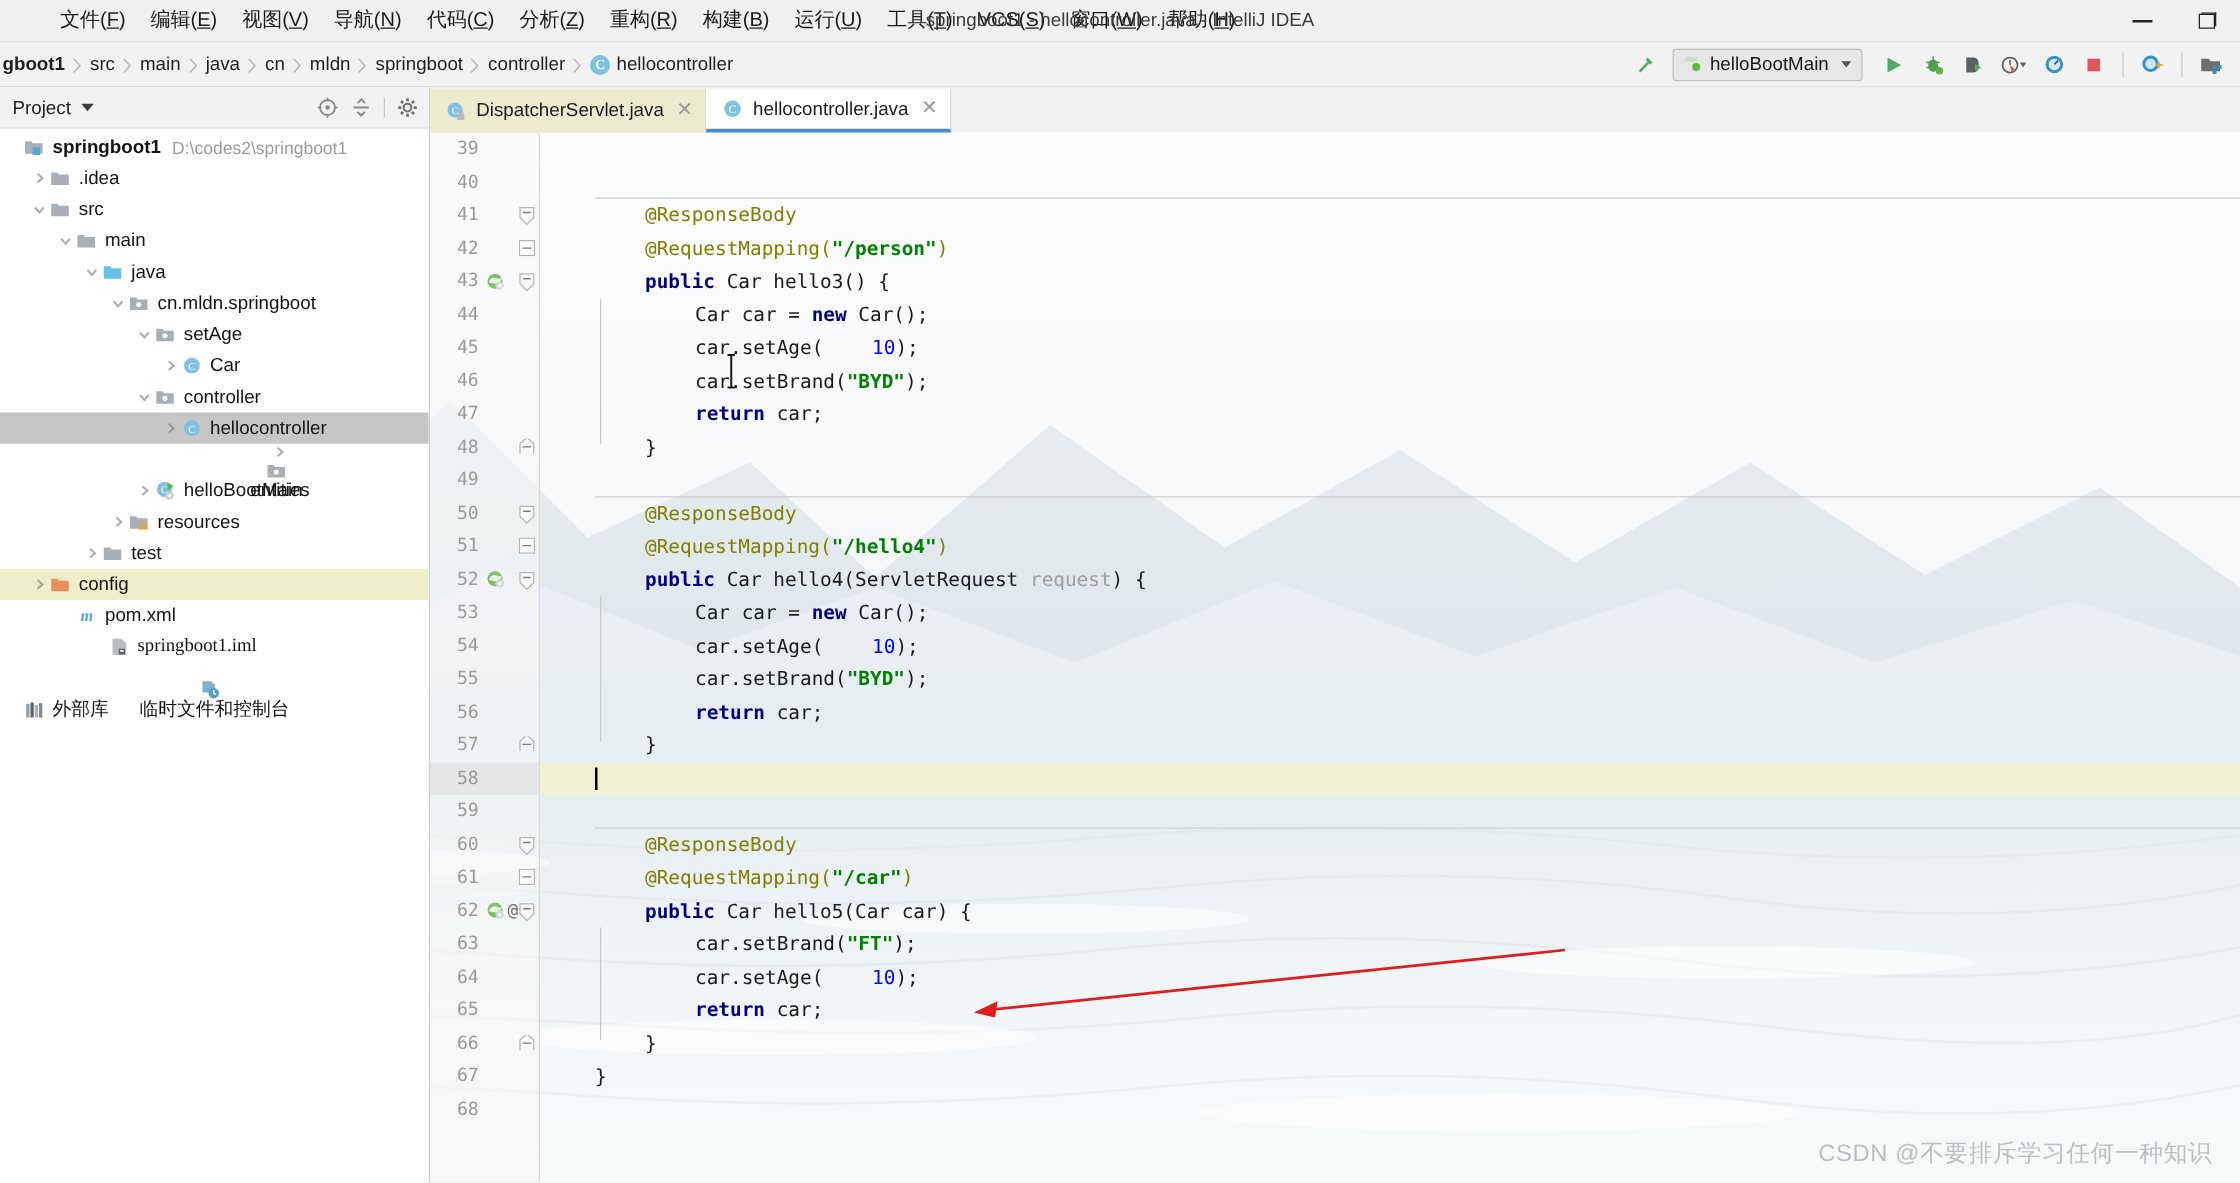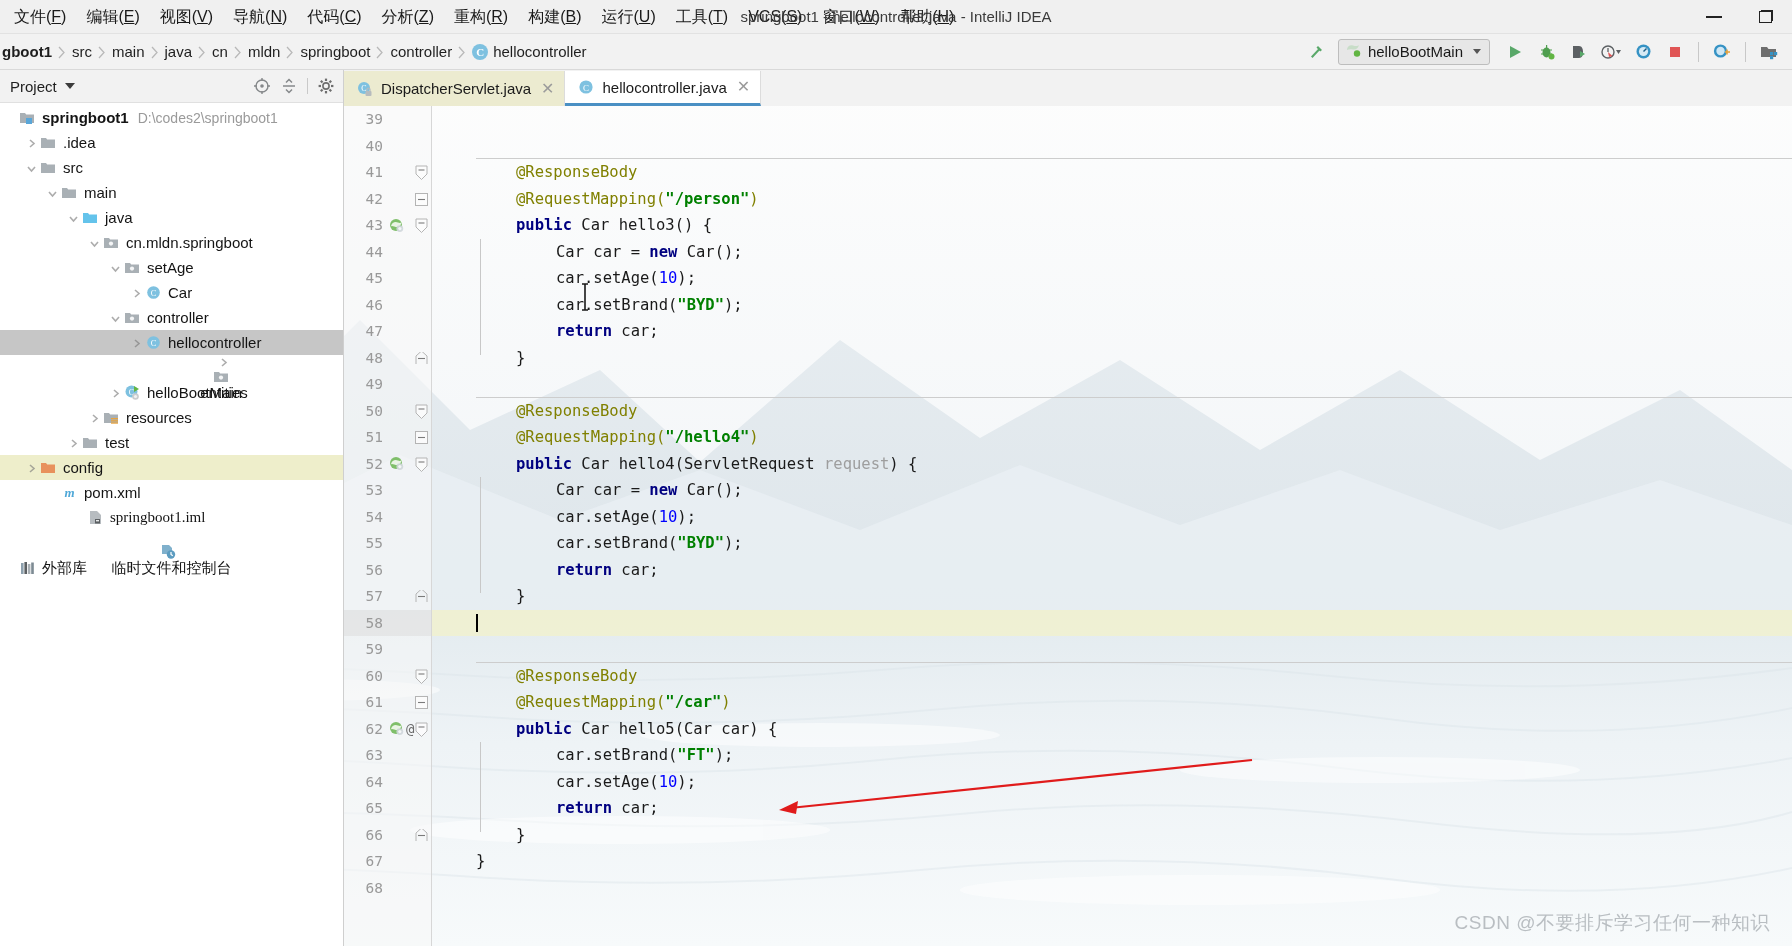--- a/index.html
+++ b/index.html
@@ -11,21 +11,21 @@
     -webkit-font-smoothing:antialiased;
   }
   #app { position:relative; width:1792px; height:946px; display:flex; flex-direction:column; }
 
   
   .titlebar {
     height:34px; flex:0 0 34px; background:#f0f0f0;
     display:flex; align-items:center; position:relative;
     border-bottom:1px solid #e2e2e2;
   }
-  .menu { display:flex; align-items:flex-end; padding-left:4px; }
+  .menu { display:flex; align-items:flex-end; padding-left:4px;margin-left:34px; }
   .menu-item {
     font-size:16px; color:#1a1a1a; padding:3px 10px; white-space:nowrap;
     line-height:1; cursor:default;
   }
   .menu-item u { text-decoration:underline; }
   .win-title {
     position:absolute; left:0; right:0; text-align:center;
     font-size:15px; color:#3b3b3b; pointer-events:none;
   }
   .win-ctrl { margin-left:auto; display:flex; align-items:center; height:34px; z-index:2; }
@@ -129,21 +129,21 @@
   .code-line {
     height:26.5px; display:flex; align-items:center;
     font-family:"DejaVu Sans Mono", monospace; font-size:15.5px;
     white-space:pre; padding-left:44px; color:#1a1a1a; position:relative;
   }
   .row-yellow { background:rgba(244,242,200,0.70); }
 
   .kw { color:#000080; font-weight:bold; }
   .ann { color:#808000; }
   .str { color:#008000; font-weight:bold; }
-  .num { color:#0000ff; }
+  .num { color:#0000ff;margin-left:39px; }
   .param { color:#9e9e9e; }
   .caret-bar { display:inline-block; width:1.5px; height:18px; background:#000; vertical-align:middle; }
 
   
   .method-sep { position:absolute; height:1px; background:#cdcdcd; }
 
   
   .bg-photo { position:absolute; inset:0; z-index:0; pointer-events:none; }
 
   

